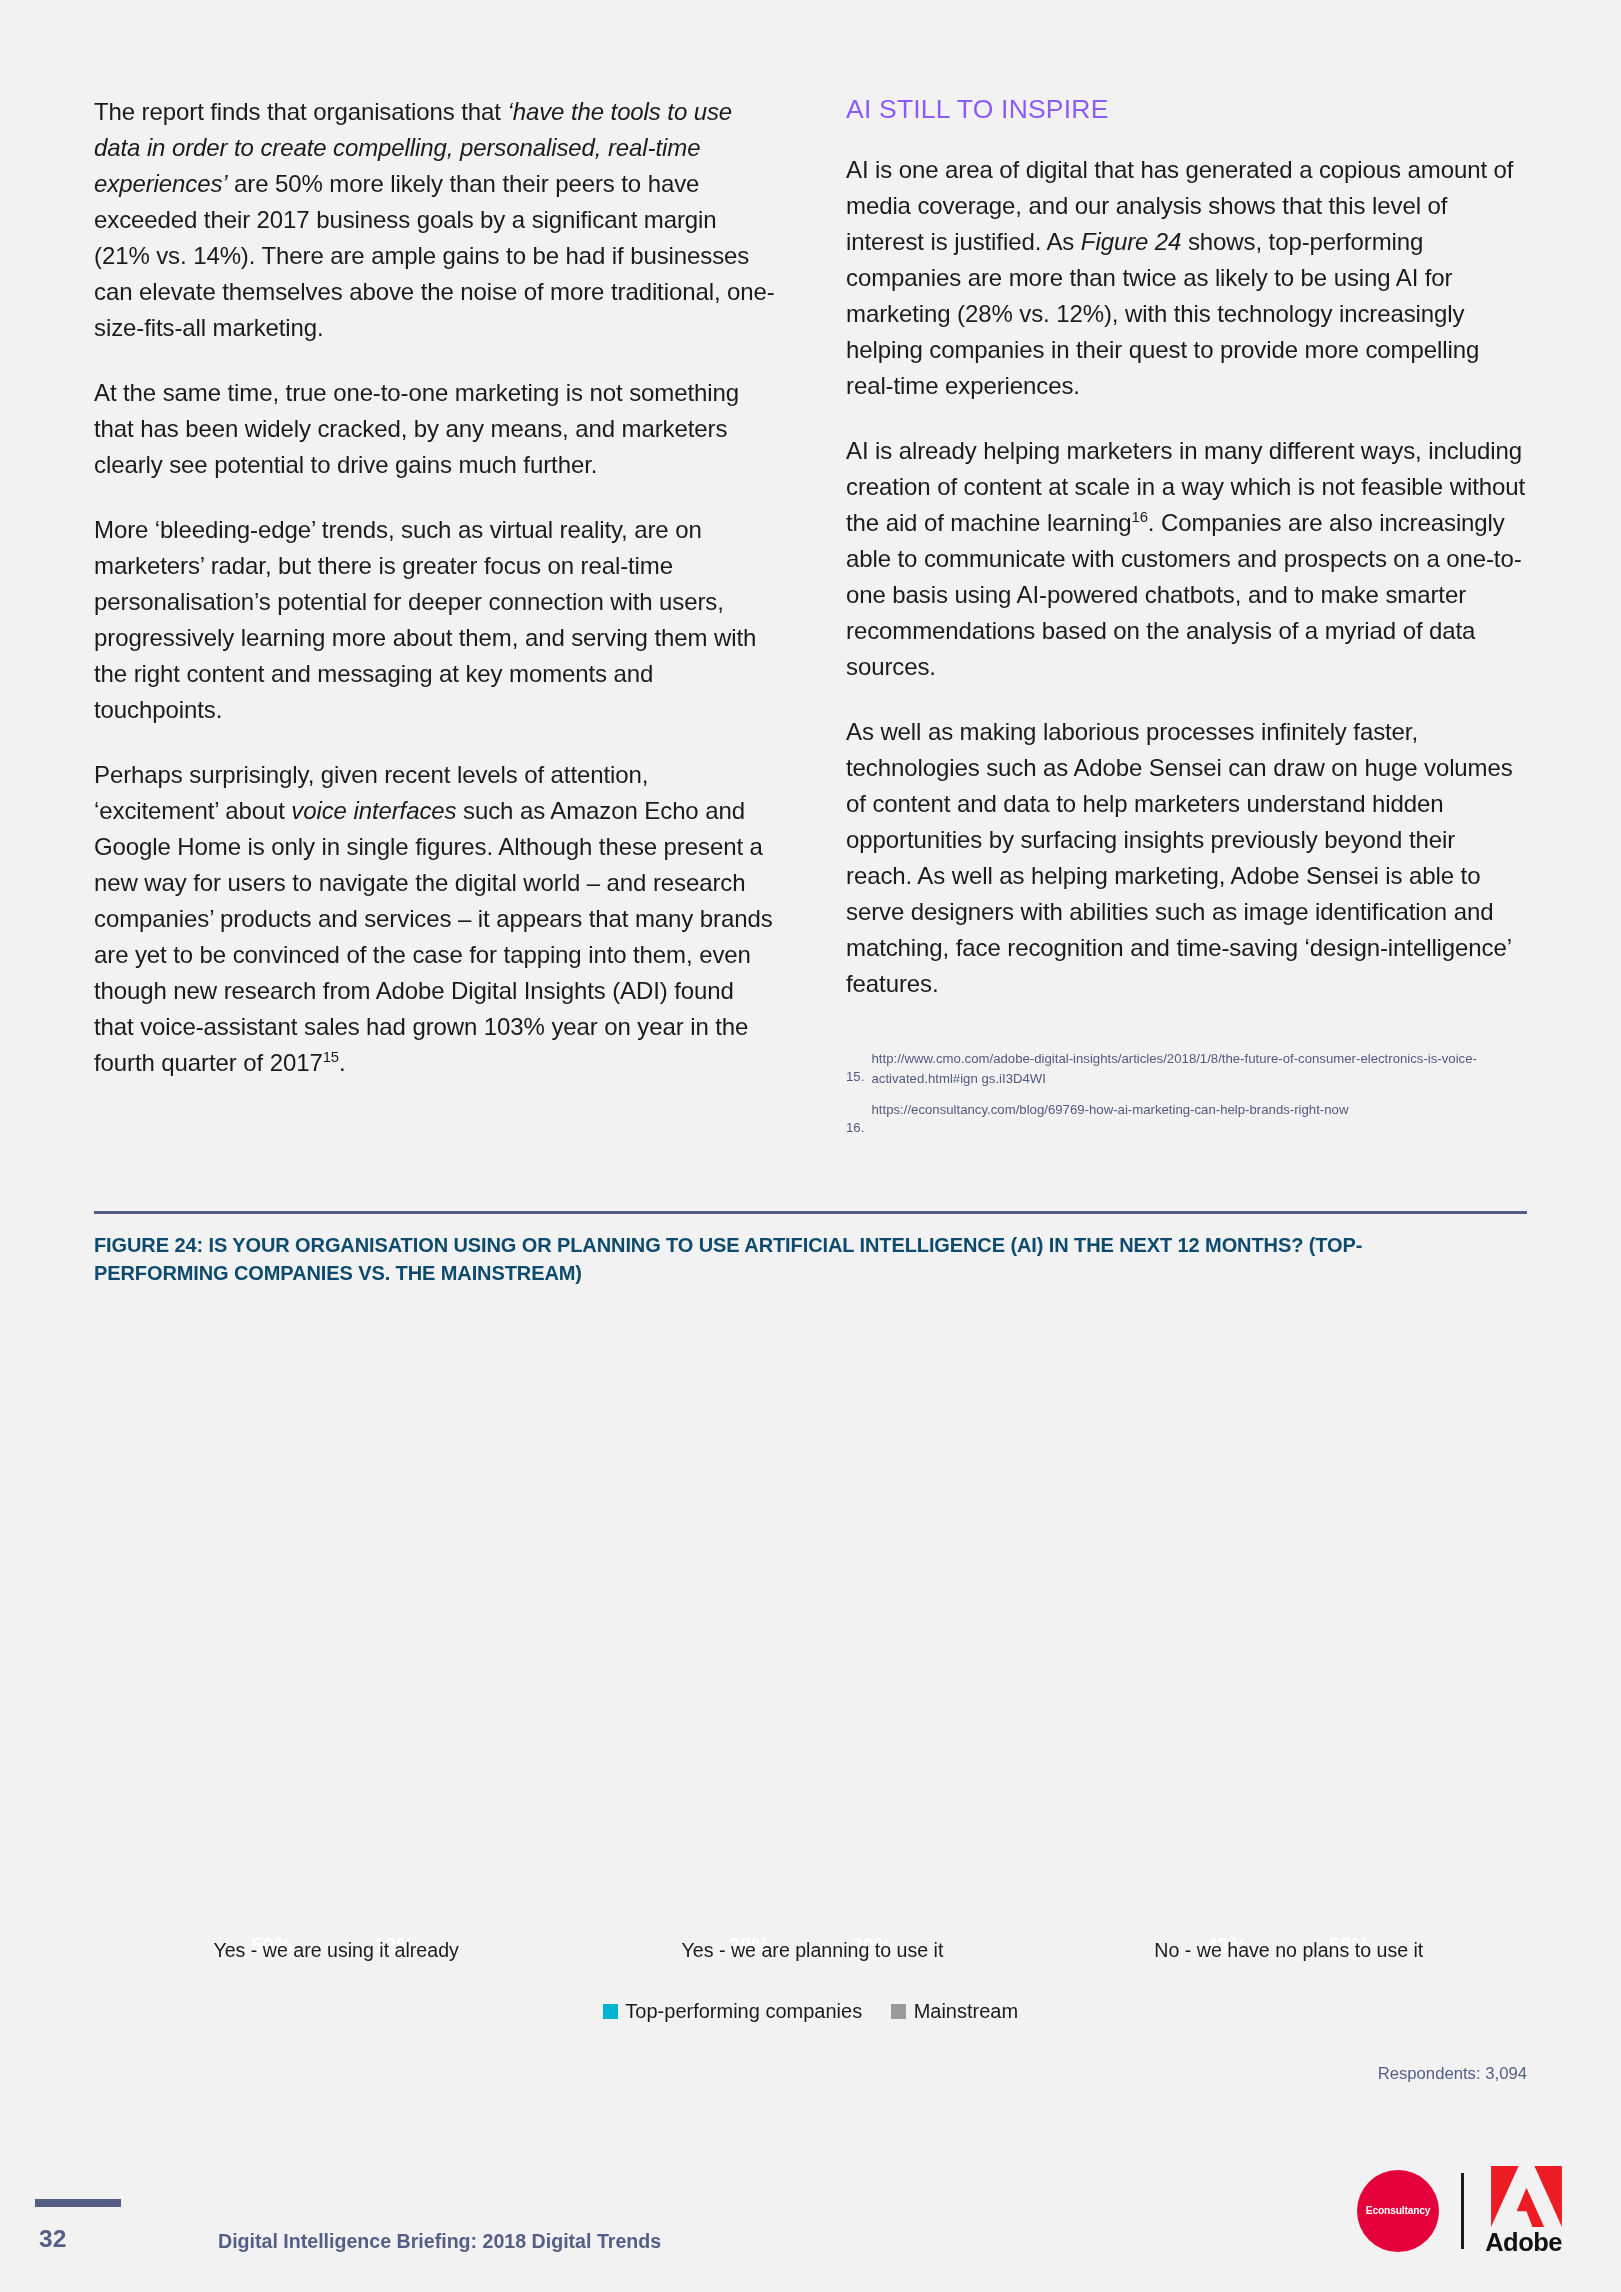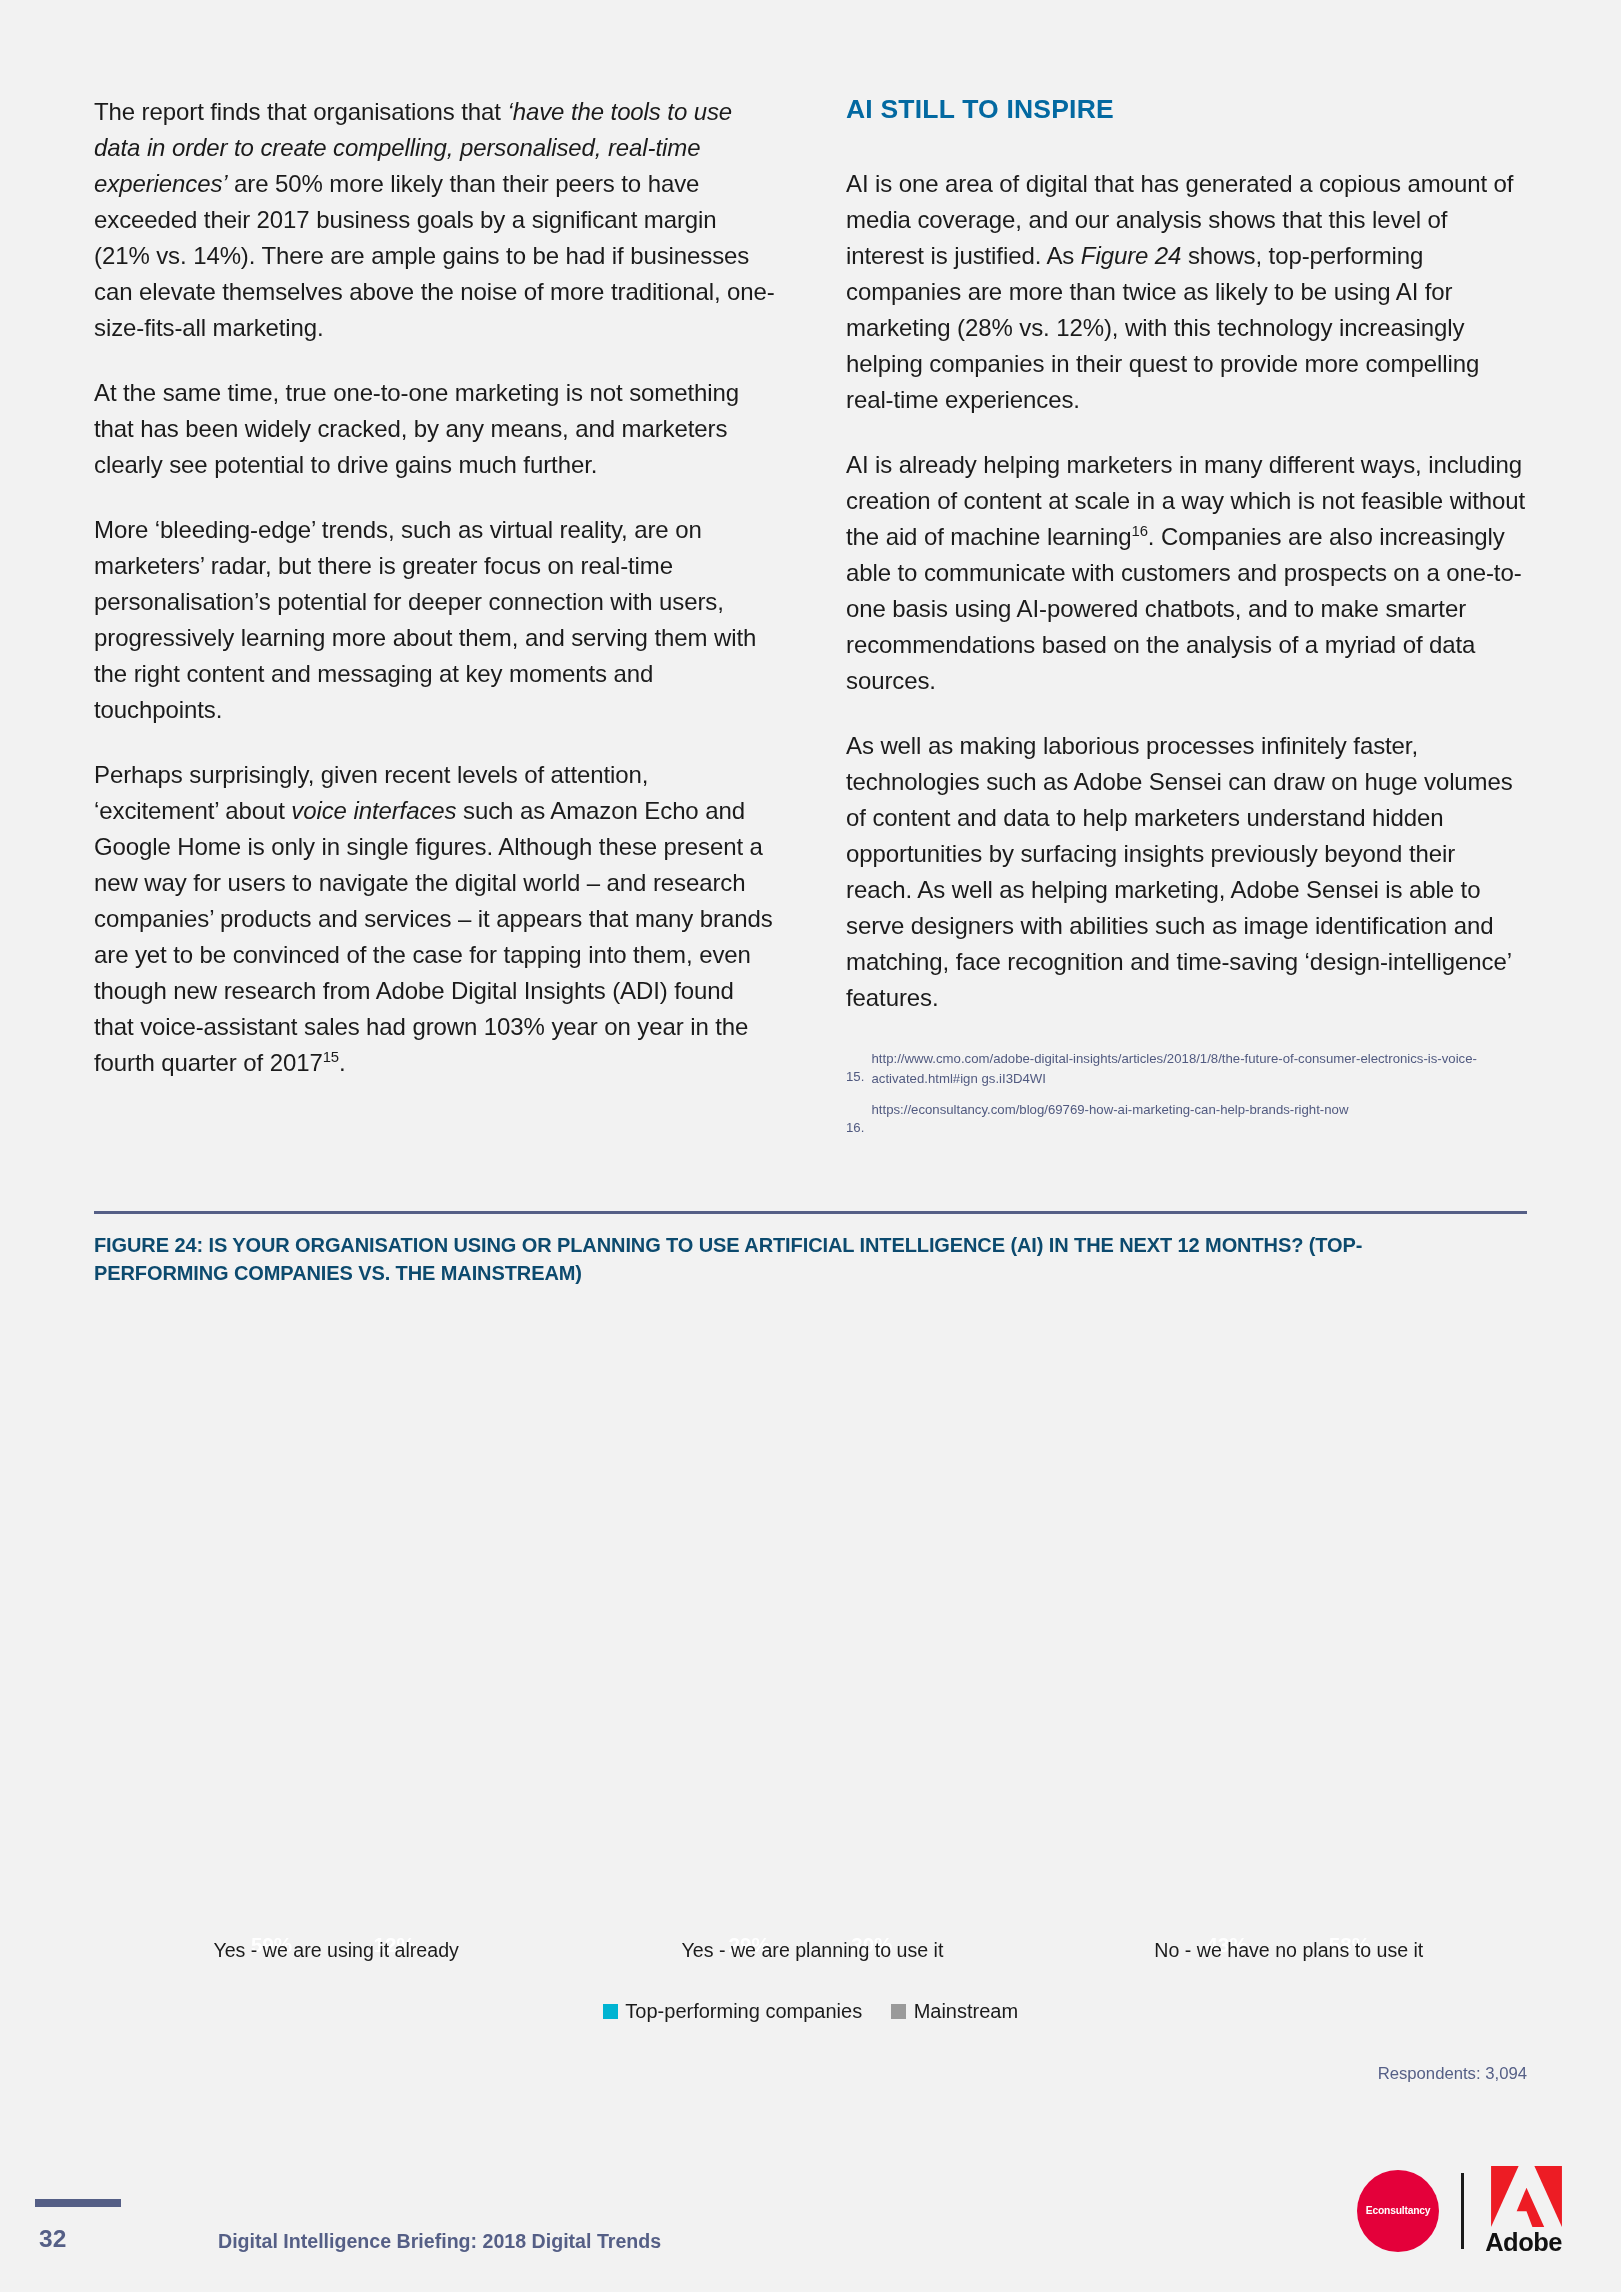--- a/index.html
+++ b/index.html
@@ -41,25 +41,25 @@
   }
   p.body:last-child { margin-bottom: 0; }
   .it { font-style: italic; }
   sup {
     font-size: 0.62em;
     vertical-align: super;
     line-height: 0;
   }
 
   h2.section-head {
-    margin: 0 0 41px 0;
+    margin: 0 0 27px 0;
     font-size: 26.5px;
     line-height: 31px;
-    font-weight: bold;
-    color: #0369a1;
+    font-weight: normal;
+    color: #8b5cf6;
     letter-spacing: 0.2px;
   }
 
   
   .footnotes {
     position: absolute;
     left: 846px;
     top: 1049px;
     width: 686px;
     color: #515a80;

